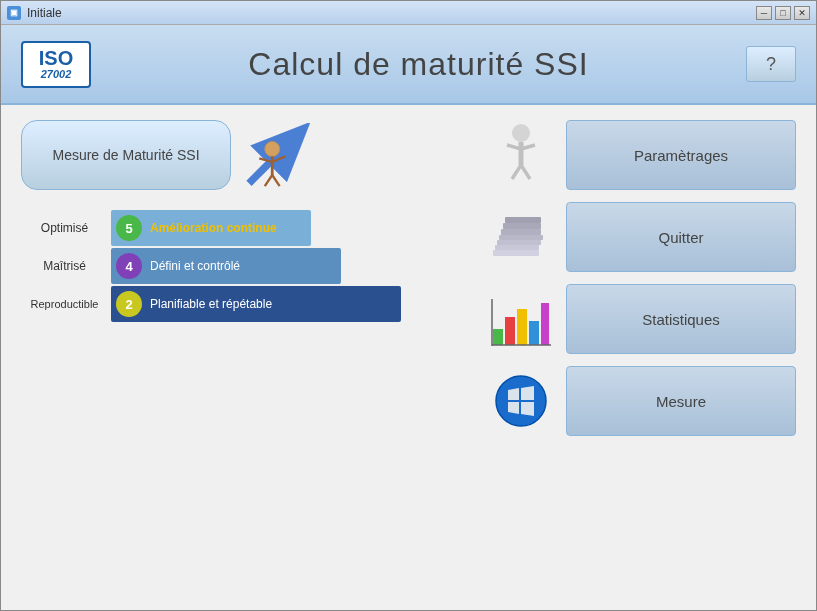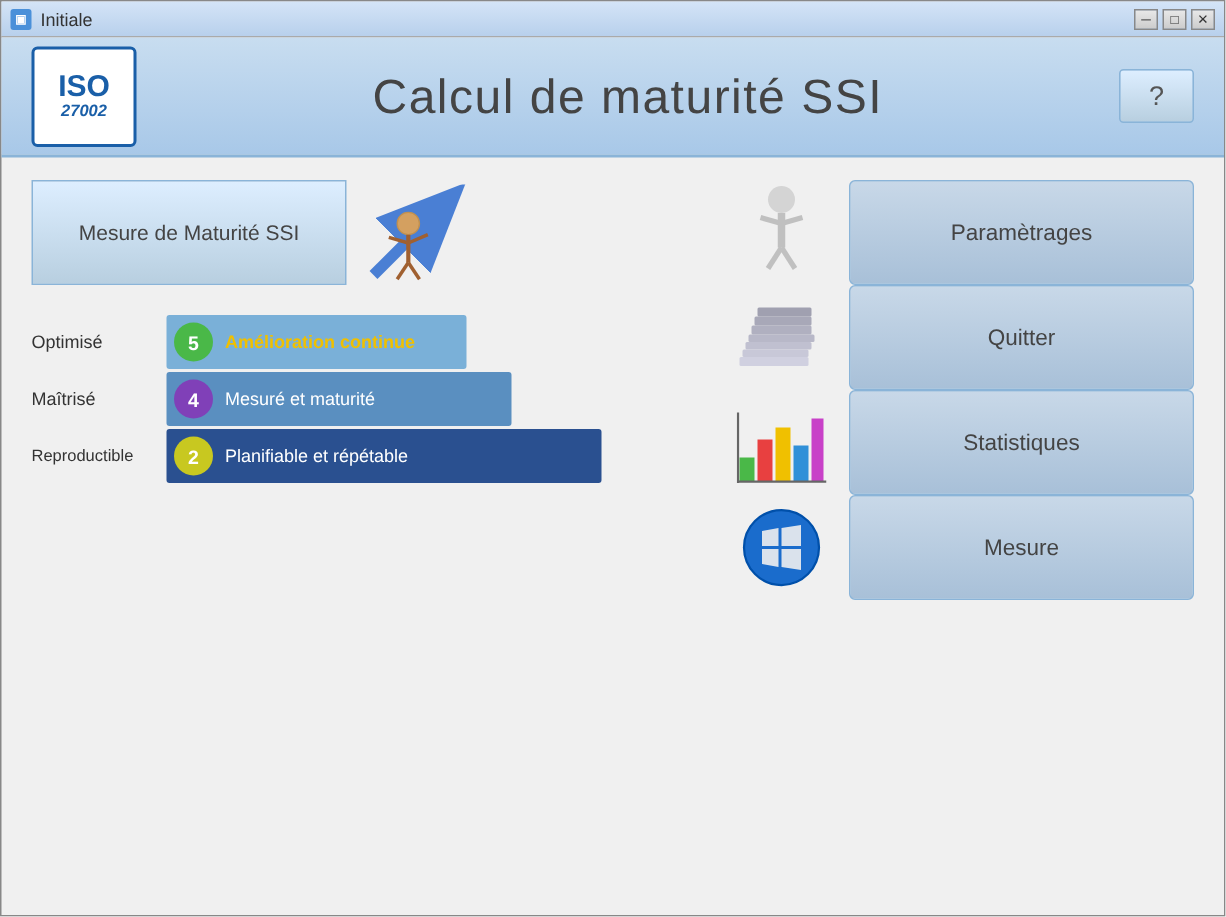--- a/index.html
+++ b/index.html
@@ -62,21 +62,21 @@
       background: linear-gradient(to bottom, #c8ddf0, #a8c8e8);
       height: 80px;
       display: flex;
       align-items: center;
       padding: 0 20px;
       border-bottom: 2px solid #8ab4d8;
       flex-shrink: 0;
     }
     .iso-badge {
       width: 70px;
-      height: 67px;
+      height: 47px;
       border: 2px solid #1a5fa8;
       background: white;
       display: flex;
       flex-direction: column;
       align-items: center;
       justify-content: center;
       border-radius: 4px;
       flex-shrink: 0;
     }
     .iso-text {
@@ -130,21 +130,21 @@
       display: flex;
       align-items: center;
       gap: 10px;
       margin-bottom: 15px;
     }
     .mesure-btn {
       width: 210px;
       height: 70px;
       background: linear-gradient(to bottom, #ddeeff, #b8cfe0);
       border: 1px solid #8ab4d8;
-      border-radius: 0;
+      border-radius: 16px;
       display: flex;
       align-items: center;
       justify-content: center;
       font-size: 14px;
       color: #444;
       cursor: pointer;
       text-align: center;
       padding: 16px 10px;
     }
     
@@ -165,21 +165,21 @@
     .pyramid-level {
       display: flex;
       align-items: center;
       margin-bottom: 2px;
       position: relative;
     }
     .level-label {
       font-size: 12px;
       color: #333;
       width: 90px;
-      text-align: left;
+      text-align: center;
       padding-right: 3px;
       flex-shrink: 0;
     }
     .level-bar {
       display: flex;
       align-items: center;
       height: 36px;
       border-radius: 2px;
       padding-left: 5px;
       gap: 8px;
@@ -210,20 +210,21 @@
     .level-2 .level-bar { width: 290px; background: #2a5090; }
     .level-1 .level-bar { width: 320px; background: #1a3870; }
 
     .level-5 .level-text { color: #f0c000; font-weight: bold; text-align: right; }
 
     
     .right-panel {
       width: 310px;
       display: flex;
       flex-direction: column;
+      gap: 12px;
       padding-top: 0;
     }
     .right-section {
       display: flex;
       align-items: center;
       gap: 10px;
     }
     .right-icon {
       width: 70px;
       height: 70px;
@@ -336,21 +337,21 @@
           <div class="level-bar">
             <div class="level-number" style="background:#4ab848;">5</div>
             <span class="level-text" style="color:#f0c000;font-weight:bold;">Amélioration continue</span>
           </div>
         </div>
 
         <div class="pyramid-level level-4">
           <span class="level-label">Maîtrisé</span>
           <div class="level-bar">
             <div class="level-number" style="background:#8040b8;">4</div>
-            <span class="level-text">Mesuré et maturité</span>
+            <span class="level-text">Défini et contrôlé</span>
           </div>
         </div>
 
 
         <div class="pyramid-level level-2">
           <span class="level-label" style="font-size:11px;">Reproductible</span>
           <div class="level-bar">
             <div class="level-number" style="background:#c8c820;">2</div>
             <span class="level-text">Planifiable et répétable</span>
           </div>

